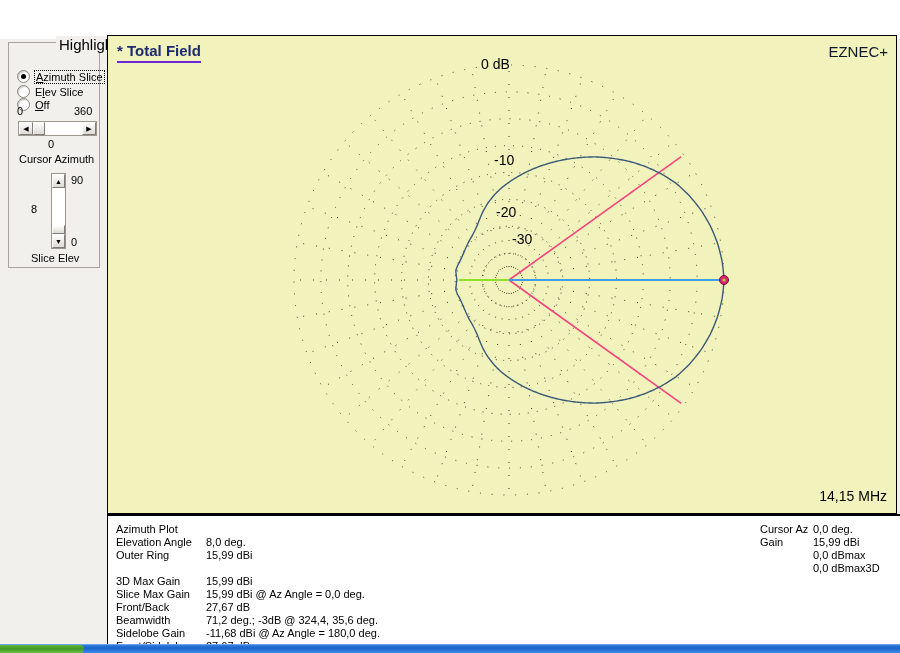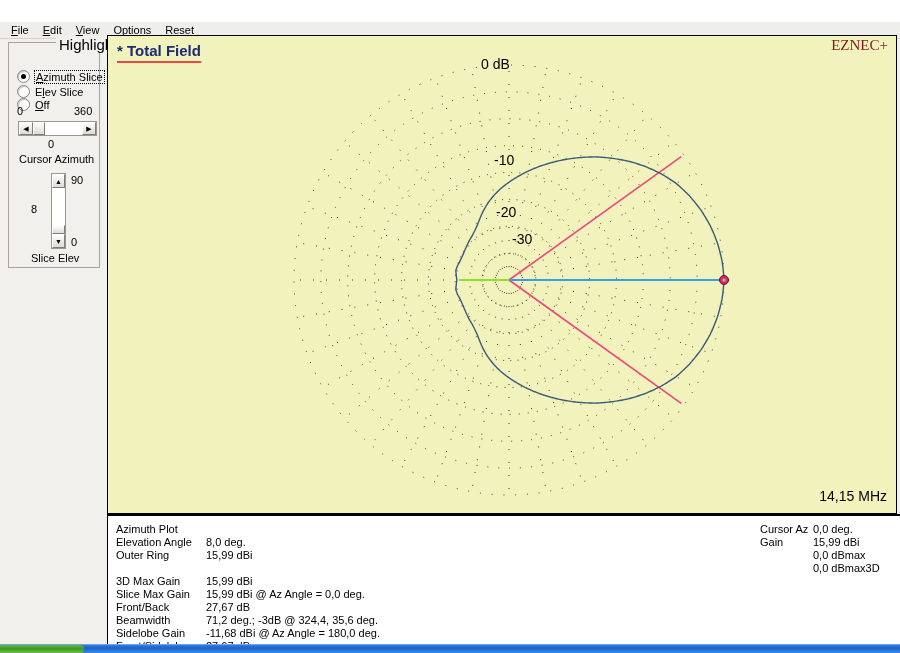--- a/index.html
+++ b/index.html
@@ -200,30 +200,29 @@
     width: 790px; height: 479px;
     background: #f2f2bc;
     border: 1px solid #000000;
     box-sizing: border-box;
     overflow: hidden;
   }
   .plot-title {
     position: absolute; left: 9px; top: 7px;
     font-size: 15px; font-weight: bold;
     color: #1c2a72;
-    border-bottom: 2px solid #ef4444;
+    border-bottom: 2px solid #6d28d9;
     padding-bottom: 2px;
     line-height: 16px;
     white-space: nowrap;
   }
   .brand {
-    position: absolute; right: 8px; top: 1px;
-    font-size: 15px; color: #7f1d1d;
-    white-space: nowrap;
-    font-family: Liberation Serif, serif;
+    position: absolute; right: 8px; top: 7px;
+    font-size: 15px; color: #0f172a;
+    white-space: nowrap;
   }
   .freq {
     position: absolute; right: 9px; bottom: 9px;
     font-size: 14px; color: #000;
     white-space: nowrap;
   }
   .ringlabel {
     position: absolute;
     font-size: 14px; color: #000;
     white-space: nowrap;
@@ -263,27 +262,20 @@
     position: absolute; left: 897px; top: 39px;
     width: 3px; height: 614px; background: #f2f0ec;
   }
 </style>
 </head>
 <body>
 
 <div id="app">
 
 
-  <div class="menubar">
-    <div class="menu-item"><u>F</u><span>ile</span></div>
-    <div class="menu-item"><u>E</u><span>dit</span></div>
-    <div class="menu-item"><u>V</u><span>iew</span></div>
-    <div class="menu-item"><u>O</u><span>ptions</span></div>
-    <div class="menu-item"><u>R</u><span>eset</span></div>
-  </div>
 
   <div class="sidebar">
     <div class="groupbox">
       <span class="legend">Highlight</span>
 
       <div class="radio-row" style="top:12px;margin-top:43px;">
         <span class="radio"></span>
         <span class="radio-label"><u>O</u>ff</span>
       </div>
 

